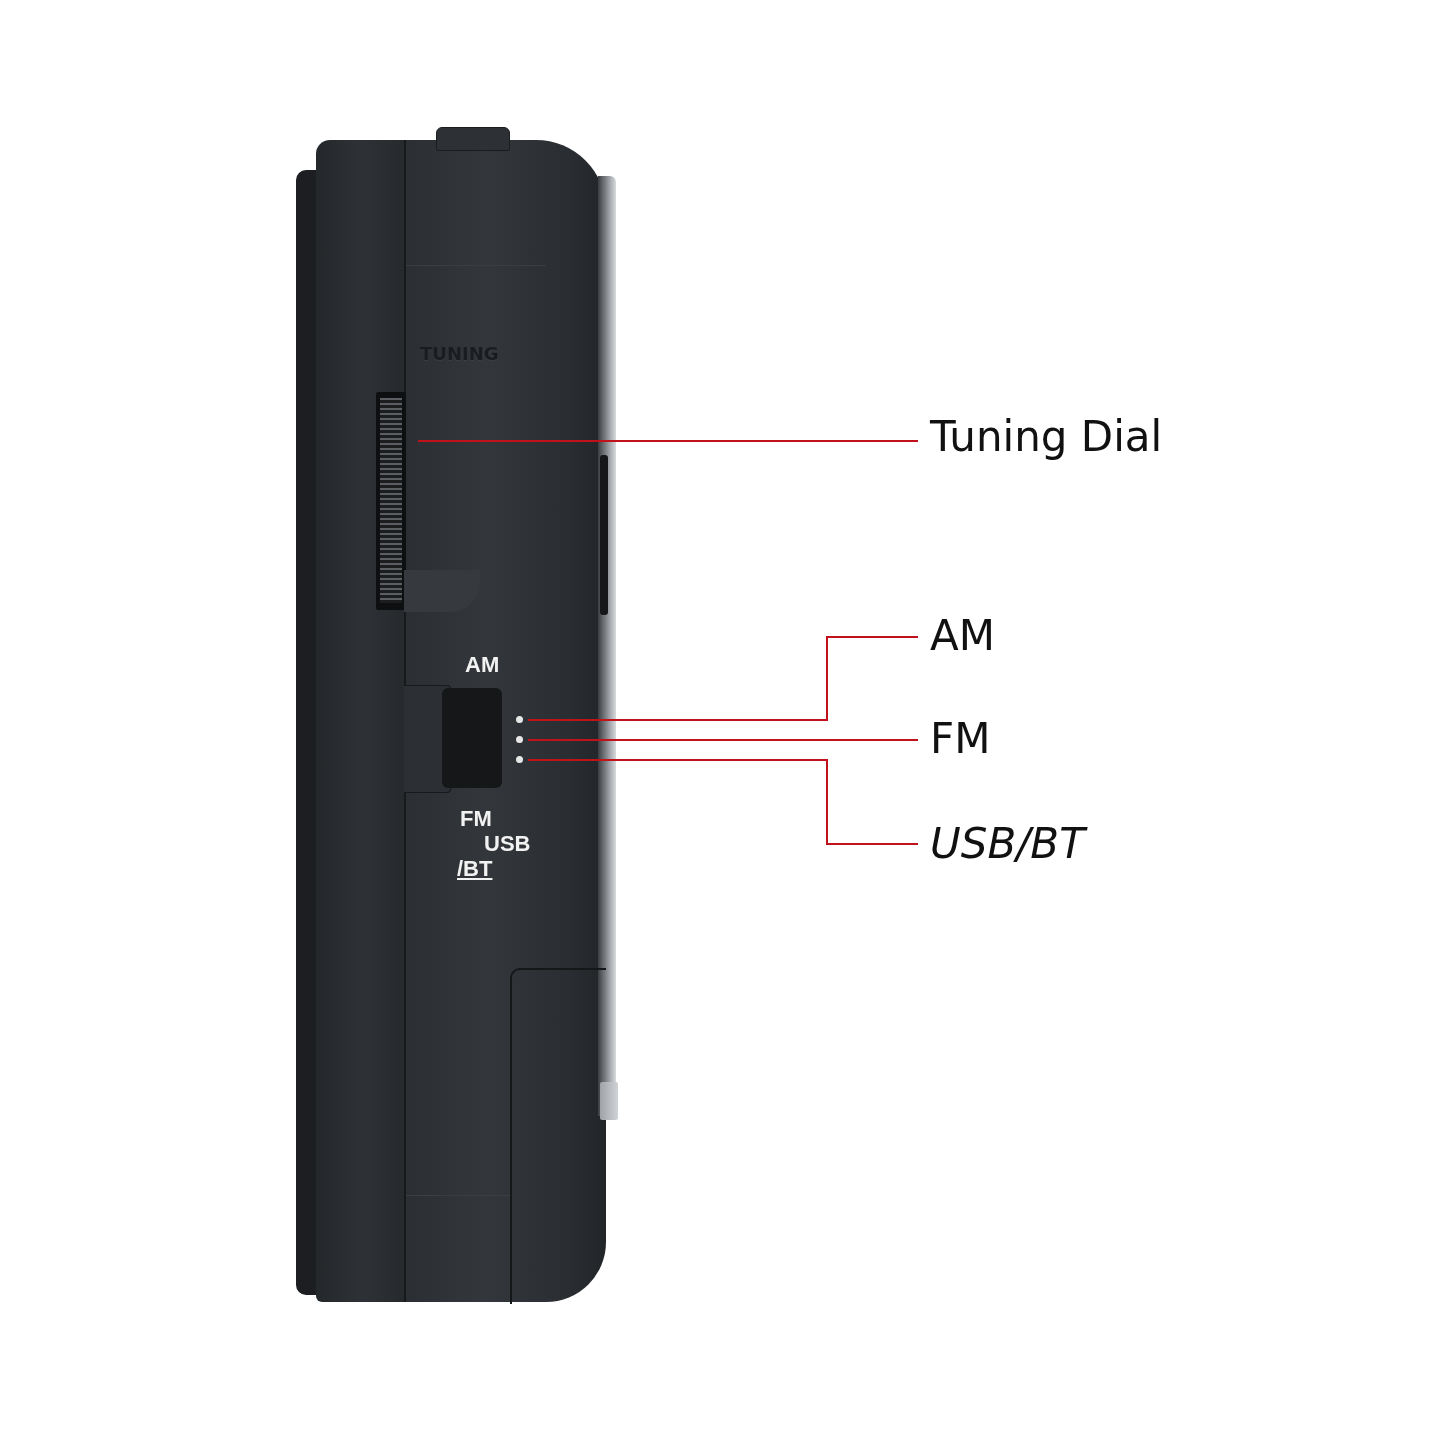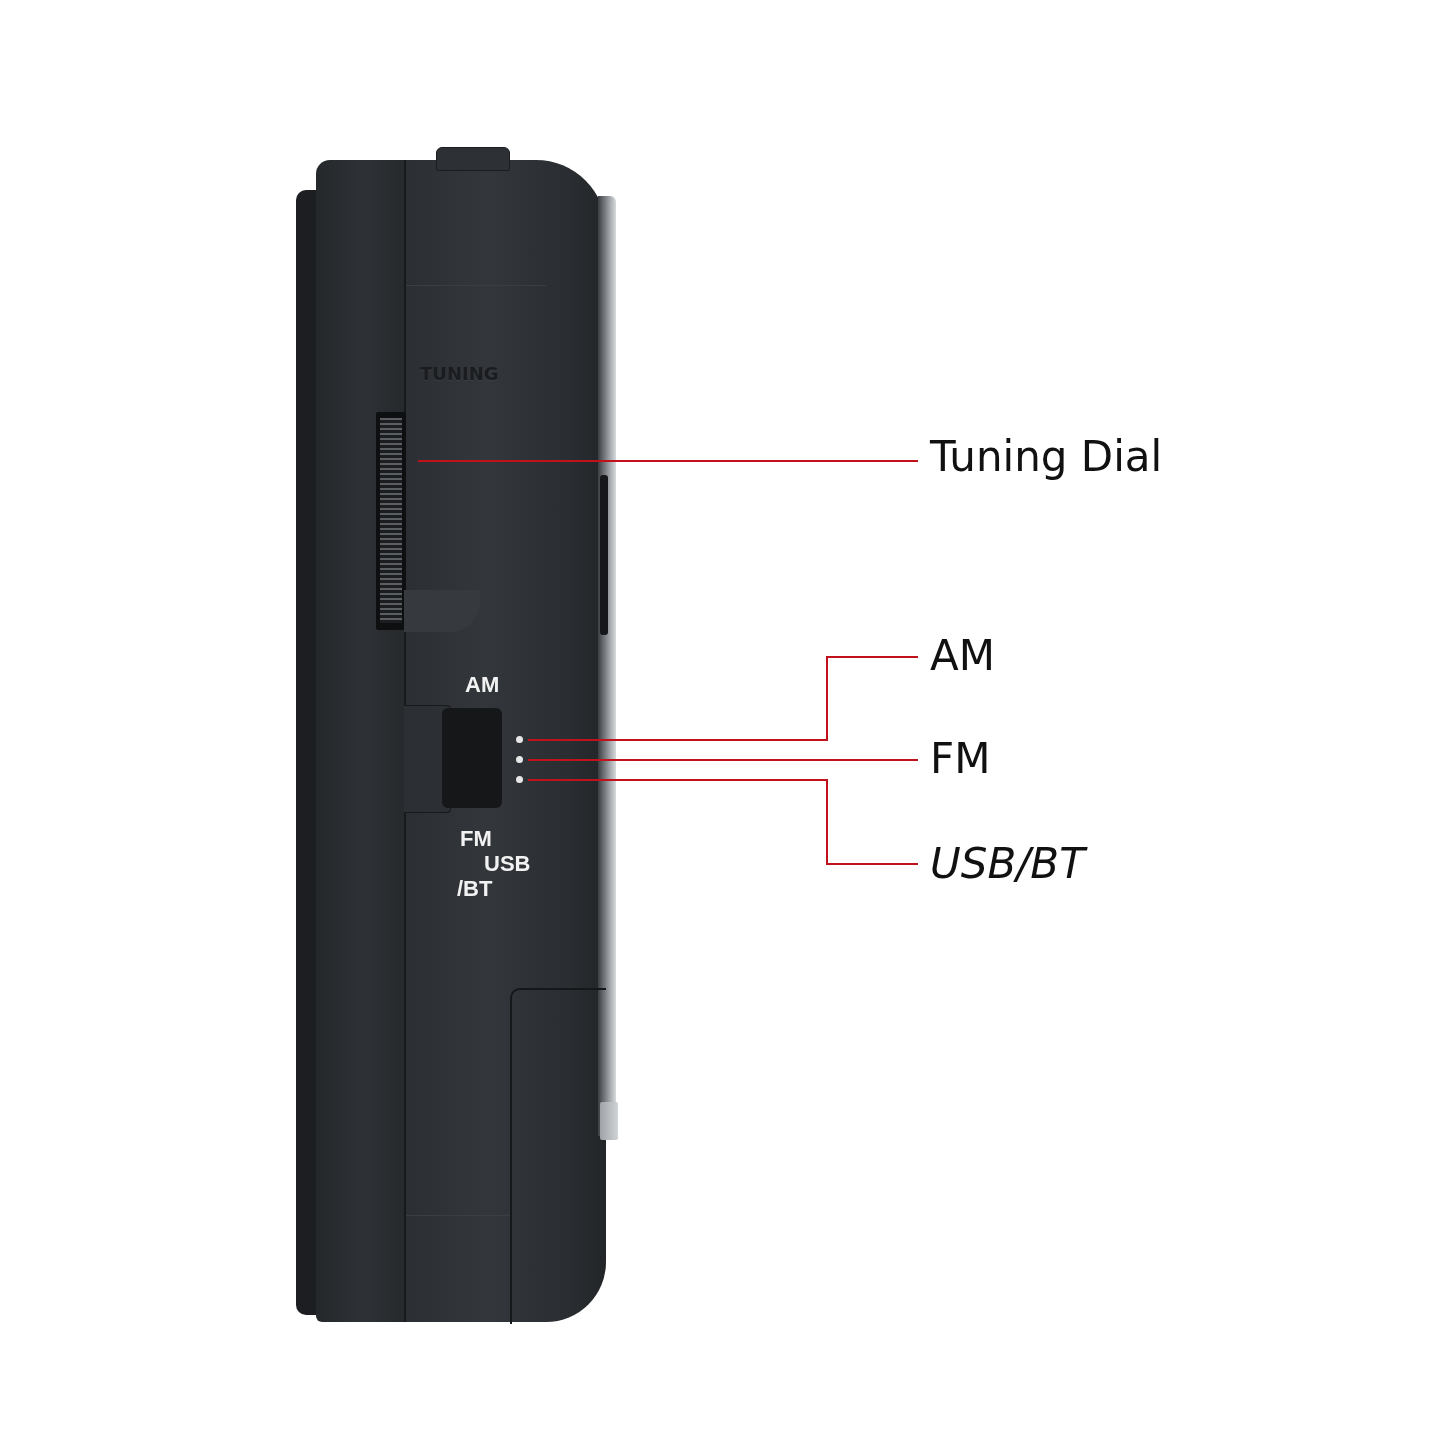--- a/index.html
+++ b/index.html
@@ -1,17 +1,17 @@
 <!DOCTYPE html>
 <html><head>
 <meta charset="utf-8">
 <style>
   html, body { margin:0; padding:0; background:#ffffff; }
   .stage { position:relative; width:1445px; height:1445px; overflow:hidden; background:#fff; font-family:"DejaVu Sans", sans-serif; }
-  .abs { position:absolute;margin-top:20px; }
+  .abs { position:absolute; }
   
   .rear-plate { left:296px; top:170px; width:40px; height:1125px; background:#1c1e21; border-radius:10px 0 0 10px; }
   .body-left { left:316px; top:140px; width:92px; height:1162px; background:linear-gradient(90deg,#25282b,#2e3135 50%,#26292c); border-radius:14px 0 0 6px; }
   .body-right { left:404px; top:140px; width:200px; height:1162px; background:linear-gradient(90deg,#2b2e32,#33373b 40%,#2a2d31 80%,#232629); border-radius:0 70px 60px 0; border-left:2px solid #17191b; }
   .top-nub { left:436px; top:127px; width:72px; height:22px; background:#2d3034; border-radius:6px 6px 2px 2px; border:1px solid #1a1c1e; }
   .top-panel-edge { left:406px; top:265px; width:140px; height:1px; background:#3a3e43; }
   .side-sliver { left:598px; top:176px; width:18px; height:940px; background:linear-gradient(90deg,#3a3d41,#9a9ea3 60%,#d8dadc); border-radius:0 6px 6px 0; }
   .side-gap { left:600px; top:455px; width:8px; height:160px; background:#15171a; border-radius:3px; }
   .silver-peg { left:600px; top:1082px; width:18px; height:38px; background:linear-gradient(90deg,#9fa3a7,#d0d3d6); border-radius:2px; }
   .tuning-engrave { left:420px; top:343px; font-size:18px; font-weight:bold; color:#1a1c1f; letter-spacing:0px; text-shadow:0 1px 0 #3b3f44; }
@@ -49,21 +49,21 @@
   <div class="abs dial-ridges"></div>
   <div class="abs dial-recess"></div>
 
   <div class="abs switch-notch"></div>
   <div class="abs switch-housing"></div>
   <div class="abs switch-knob"></div>
 
   <div class="abs lbl-print" style="left:465px; top:654px;">AM</div>
   <div class="abs lbl-print" style="left:460px; top:808px;">FM</div>
   <div class="abs lbl-print" style="left:484px; top:833px;">USB</div>
-  <div class="abs lbl-print" style="left:457px; top:858px;">/BT</div>
+  <div class="abs lbl-print" style="left:457px; top:858px;text-decoration:underline;">/BT</div>
 
   <div class="abs dot" style="left:516px; top:716px;"></div>
   <div class="abs dot" style="left:516px; top:736px;"></div>
   <div class="abs dot" style="left:516px; top:756px;"></div>
 
   <div class="abs bottom-door"></div>
   <div class="abs bottom-step"></div>
 
   <div class="abs line" style="left:418px; top:440px; width:500px; height:2px;"></div>
 

